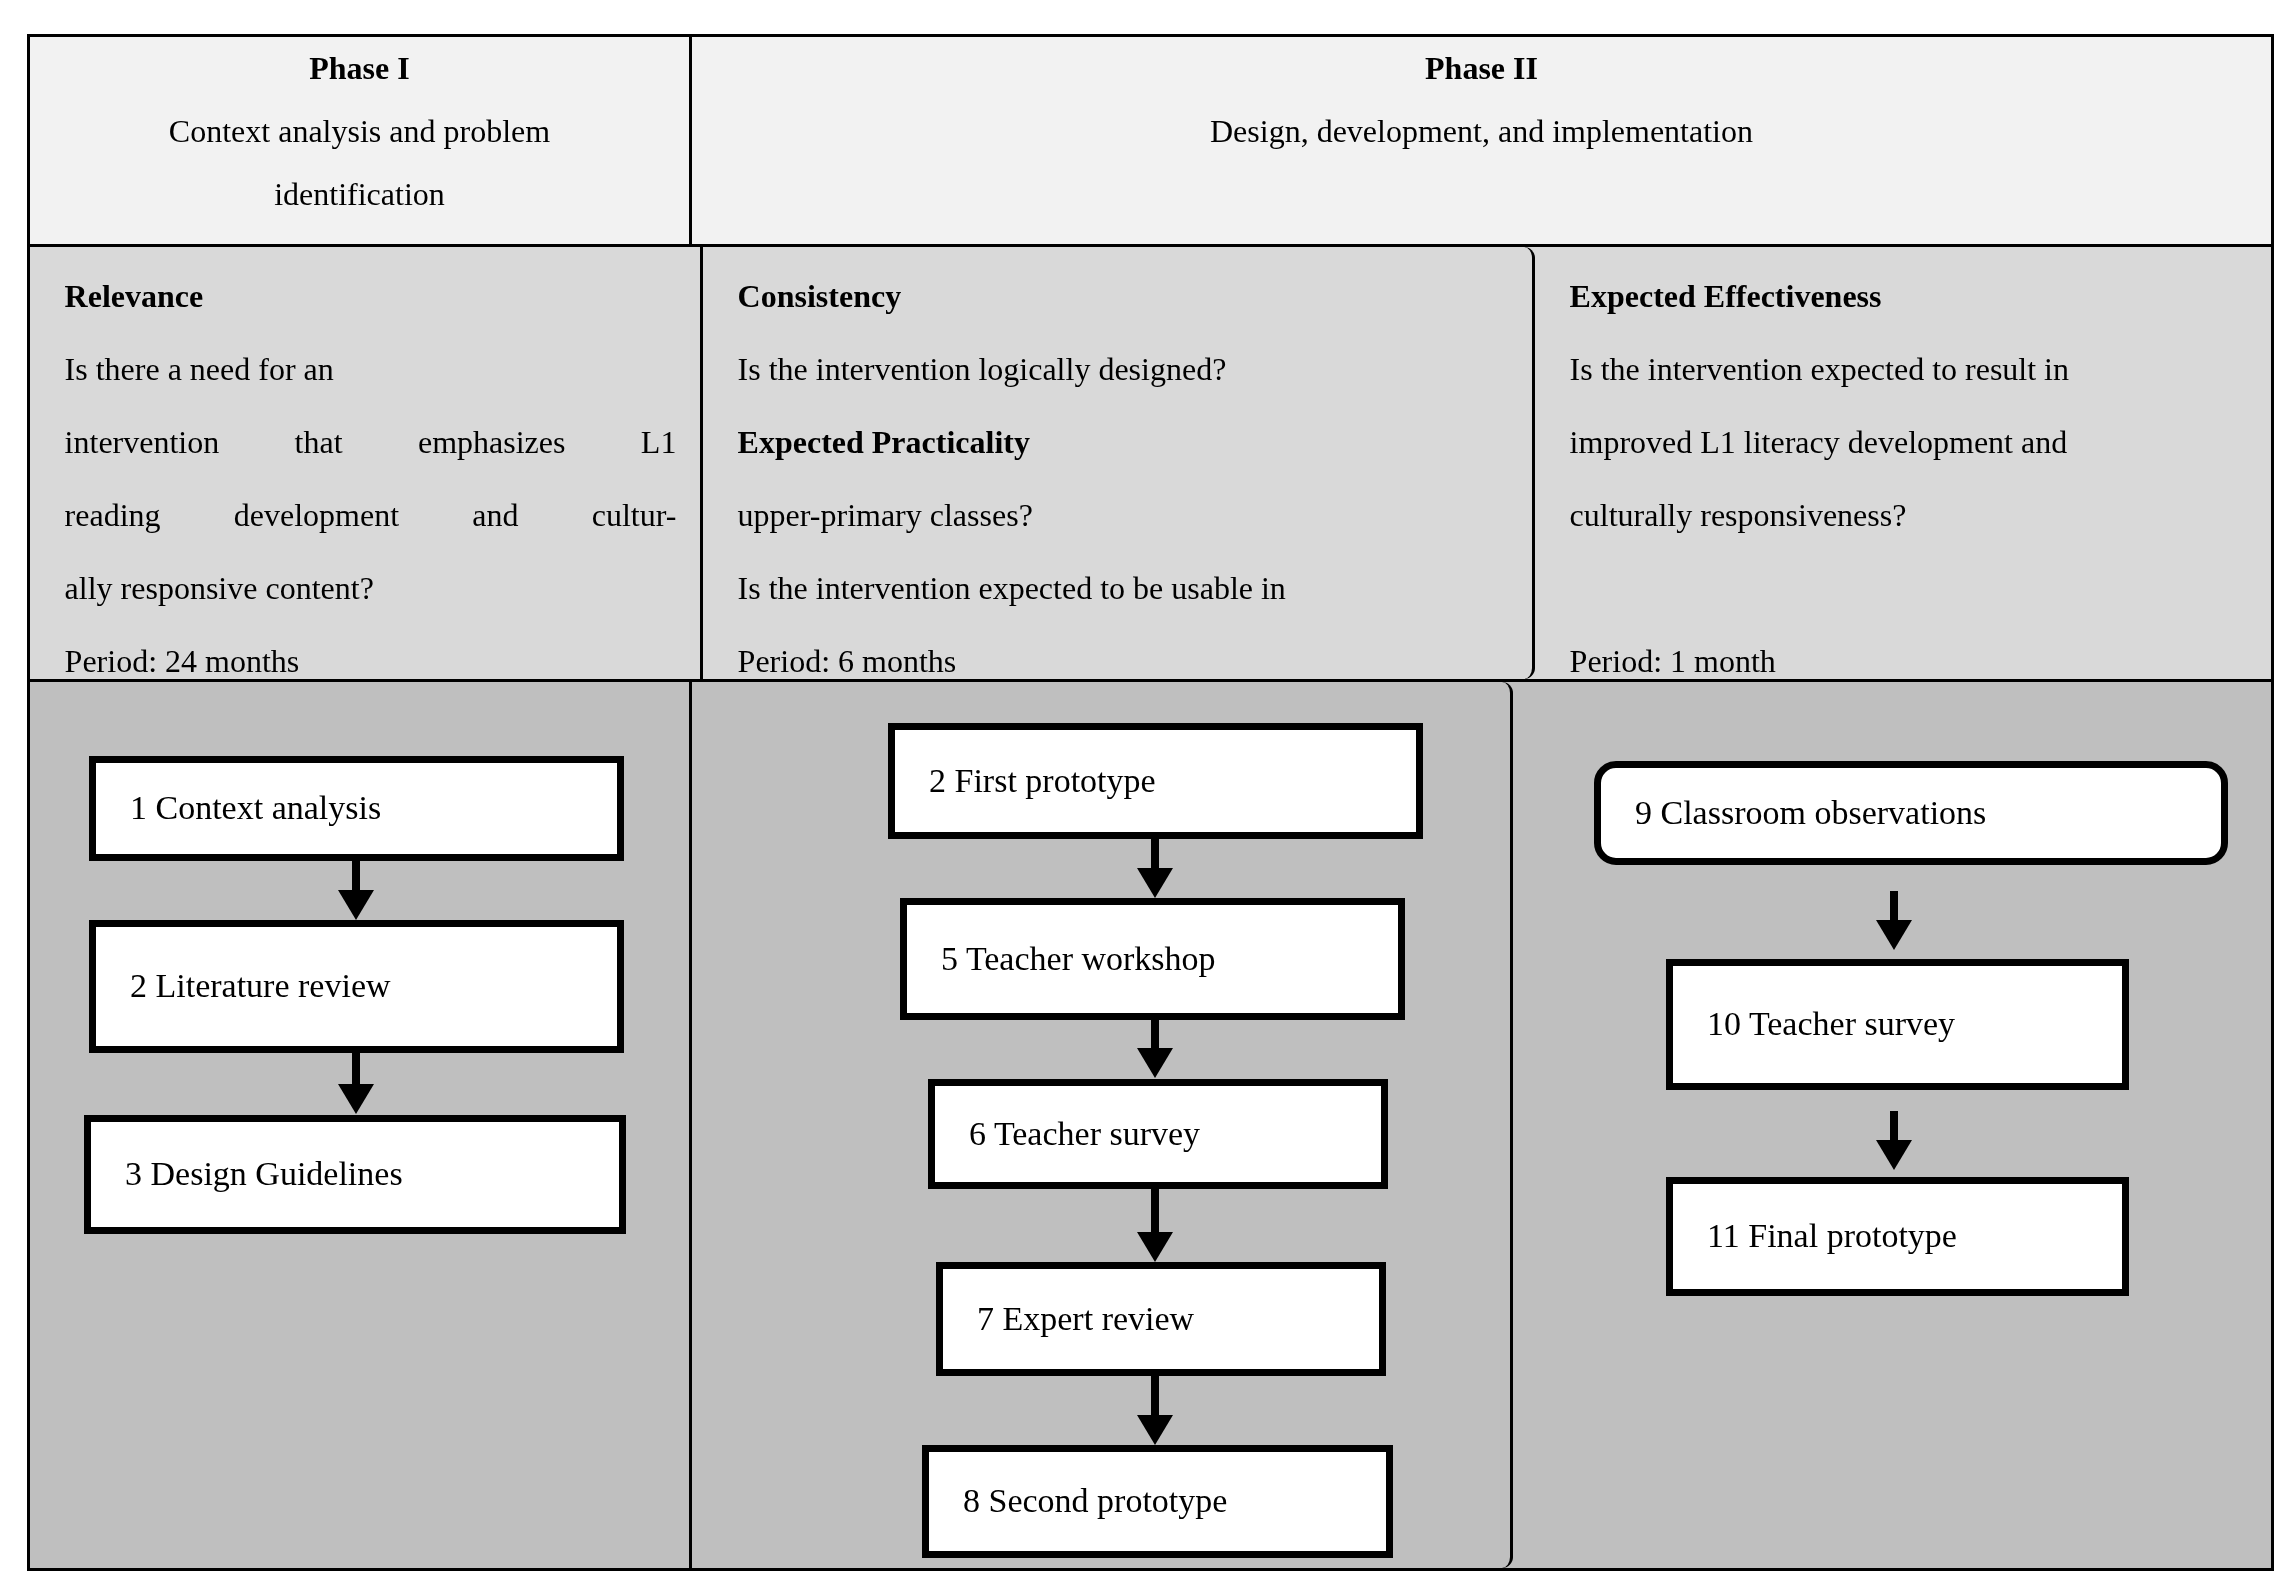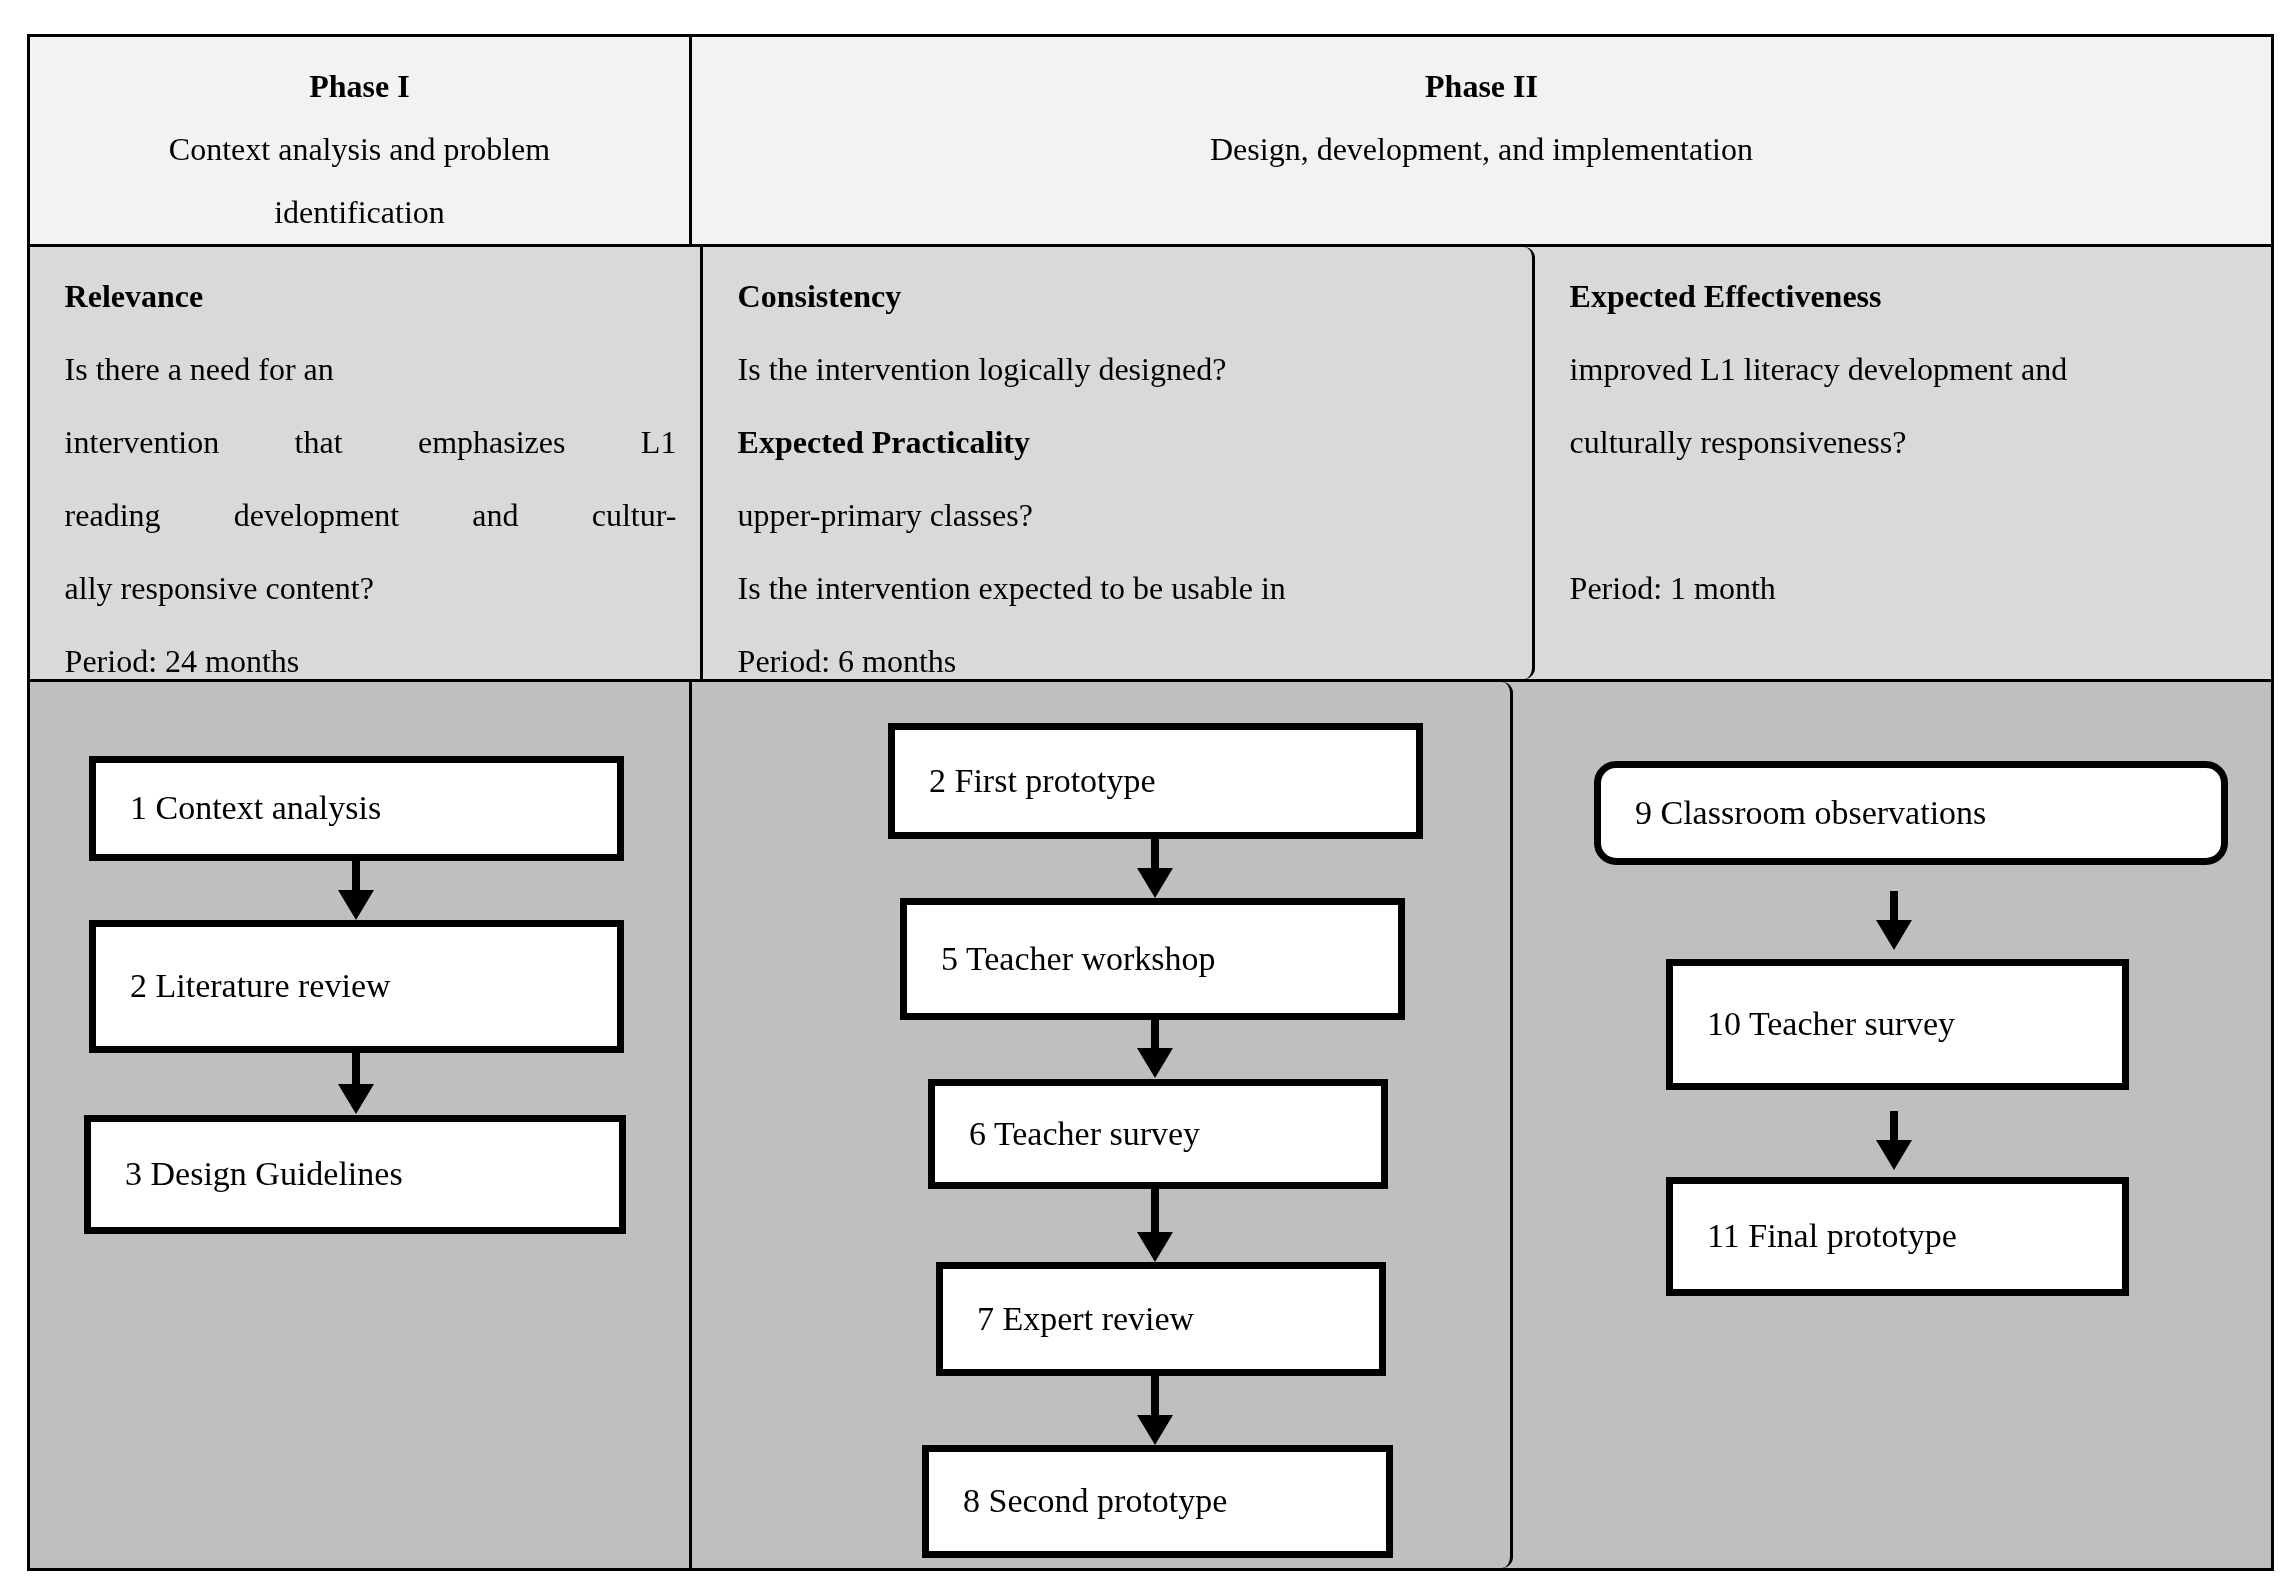--- a/index.html
+++ b/index.html
@@ -16,21 +16,21 @@
   .row{display:flex;width:100%;}
   .row1{height:210px;border-bottom:3.2px solid var(--border);background:var(--row1_bg);}
   .row2{height:435px;border-bottom:3.2px solid var(--border);background:var(--row2_bg);}
   .row3{flex:1;background:var(--row3_bg);}
   .colA{width:662px;border-right:3.2px solid var(--border);}
   .colB{width:821px;border-right:3.2px solid var(--border);border-radius:11px;}
   .colC{flex:1;}
   .span-rest{flex:1;}
 
   
-  .hdr{text-align:center;padding-top:18px;font-size:32px;line-height:63px;}
+  .hdr{text-align:center;font-size:32px;line-height:63px;}
   .hdr .t{font-weight:bold;}
 
   
   .crit{padding:13px 23.6px 4.3px;font-size:32px;line-height:73px;display:flex;flex-direction:column;margin-left:11px;}
   .crit .b{font-weight:bold;}
   .just{text-align:justify;text-align-last:justify;}
   .period-bottom{margin-top:auto;}
   .period-gap{margin-top:73px;}
 
   
@@ -98,20 +98,21 @@
       <div class="colB crit">
         <div class="b">Consistency</div>
         <div>Is the intervention logically designed?</div>
         <div class="b">Expected Practicality</div>
         <div>upper-primary classes?</div>
         <div>Is the intervention expected to be usable in</div>
         <div class="period-bottom">Period: 6 months</div>
       </div>
       <div class="colC crit">
         <div class="b">Expected Effectiveness</div>
+        <div>Is the intervention expected to result in</div>
         <div>improved L1 literacy development and</div>
         <div>culturally responsiveness?</div>
         <div class="period-gap">Period: 1 month</div>
       </div>
     </div>
 
     <div class="row row3">
 
       <div class="colA flowcell">
         <div class="fbox b1">

